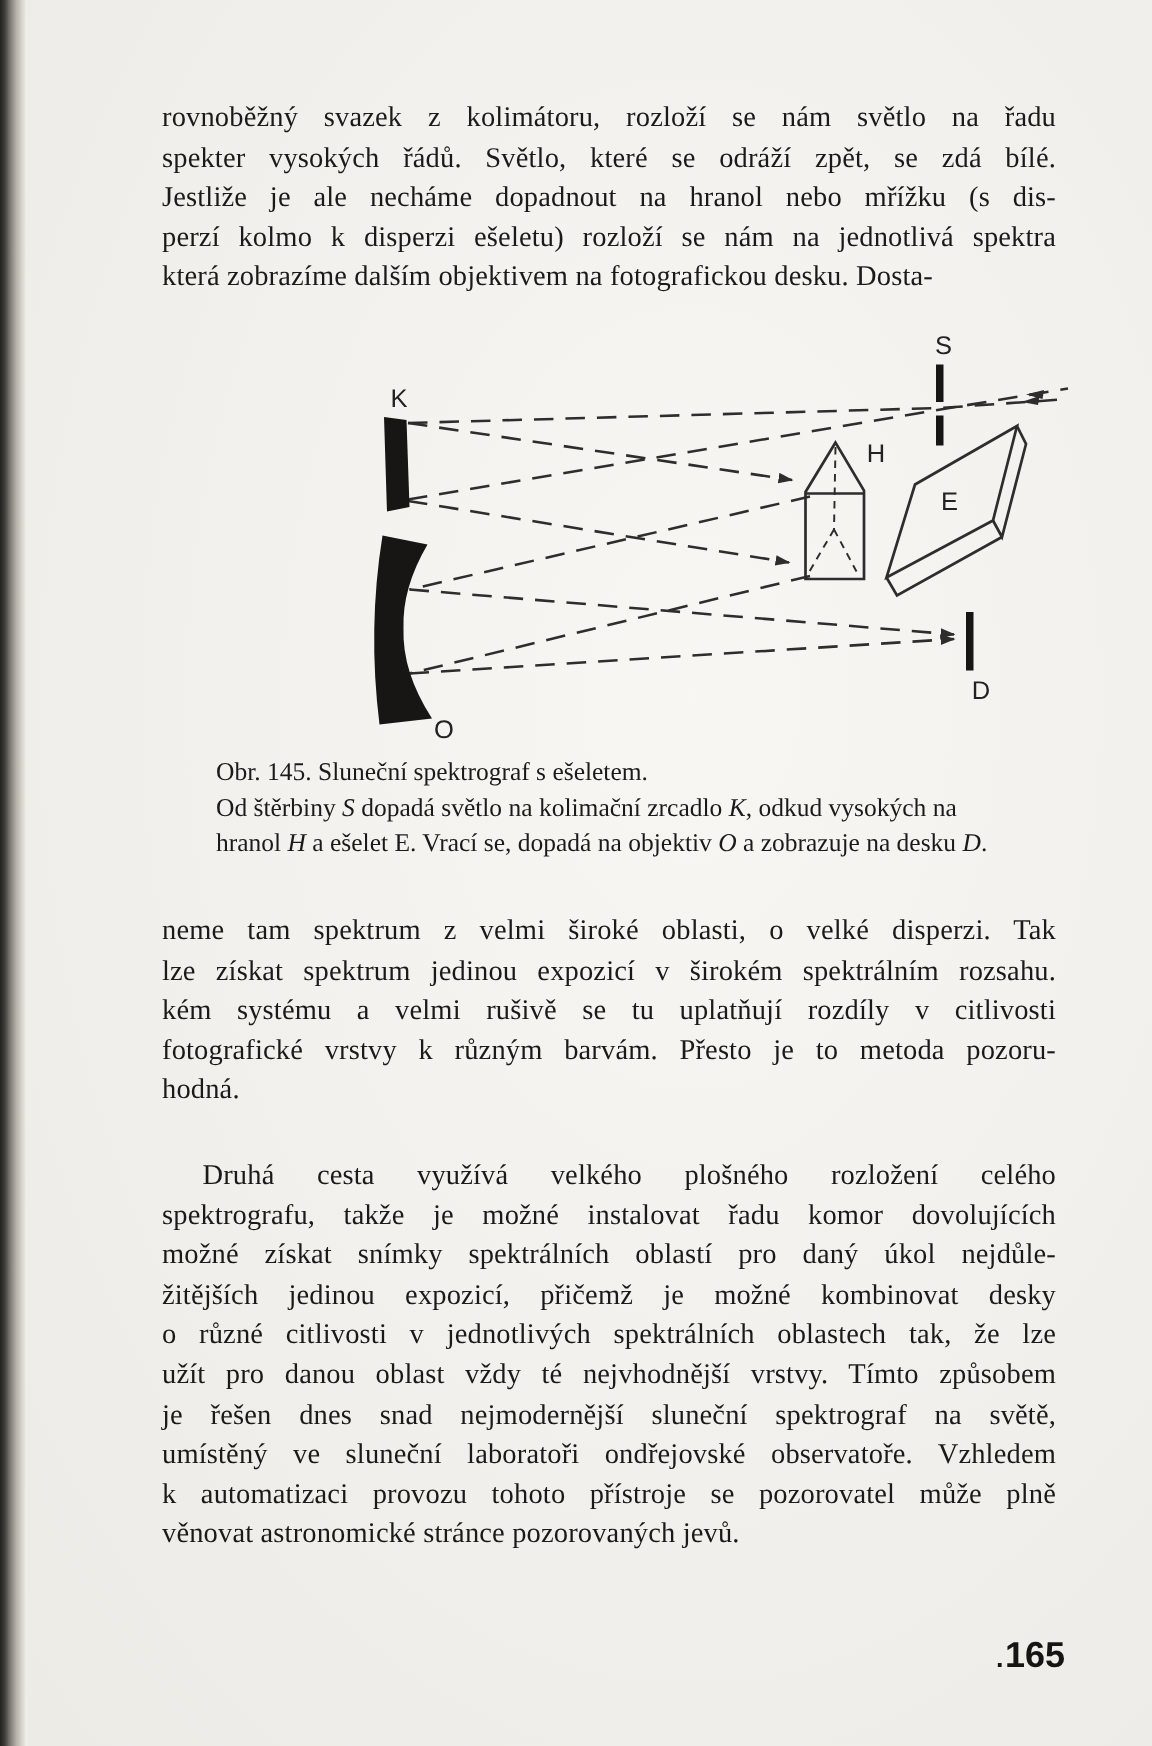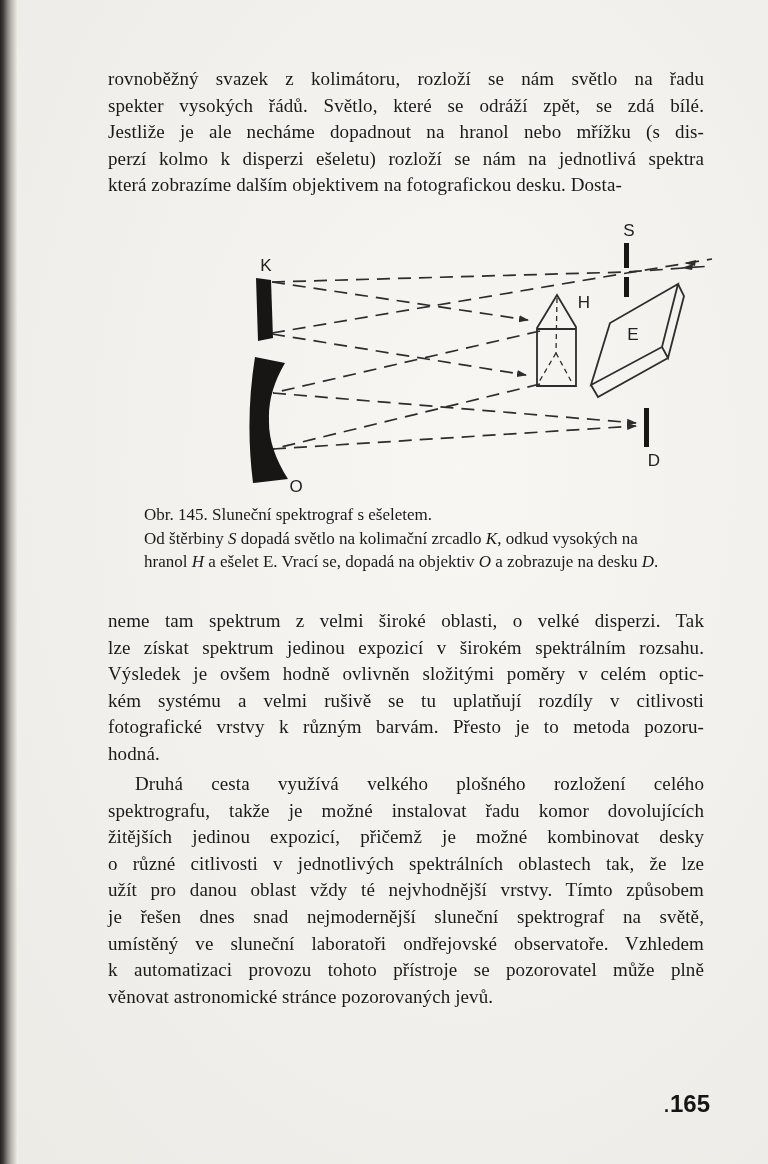--- a/index.html
+++ b/index.html
@@ -110,29 +110,29 @@
   <div class="cap-line">Obr. 145. Sluneční spektrograf s ešeletem.</div>
   <div>
       <div class="cap-line"><span>Od štěrbiny </span><span class="it">S</span><span> dopadá světlo na kolimační zrcadlo </span><span class="it">K</span><span>, odkud vysokých na</span></div>
       <div class="cap-line"><span>hranol </span><span class="it">H</span><span> a ešelet E. Vrací se, dopadá na objektiv </span><span class="it">O</span><span> a zobrazuje na desku </span><span class="it">D</span><span>.</span></div>
     </div>
 </div>
 
 <div class="textcol" style="top:608px">
     <div class="line">neme tam spektrum z velmi široké oblasti, o velké disperzi. Tak</div>
     <div class="line">lze získat spektrum jedinou expozicí v širokém spektrálním rozsahu.</div>
-    <div class="line">Výsledek je ovšem hodně ovlivněn složitými poměry v celém optic-</div>
     <div class="line">kém systému a velmi rušivě se tu uplatňují rozdíly v citlivosti</div>
     <div class="line">fotografické vrstvy k různým barvám. Přesto je to metoda pozoru-</div>
     <div class="line last">hodná.</div>
   </div>
 
 <div class="textcol" style="top:771px">
     <div class="line indent">Druhá cesta využívá velkého plošného rozložení celého</div>
     <div class="line">spektrografu, takže je možné instalovat řadu komor dovolujících</div>
+    <div class="line">možné získat snímky spektrálních oblastí pro daný úkol nejdůle-</div>
     <div class="line">žitějších jedinou expozicí, přičemž je možné kombinovat desky</div>
     <div class="line">o různé citlivosti v jednotlivých spektrálních oblastech tak, že lze</div>
     <div class="line">užít pro danou oblast vždy té nejvhodnější vrstvy. Tímto způsobem</div>
     <div class="line">je řešen dnes snad nejmodernější sluneční spektrograf na světě,</div>
     <div class="line">umístěný ve sluneční laboratoři ondřejovské observatoře. Vzhledem</div>
     <div class="line">k automatizaci provozu tohoto přístroje se pozorovatel může plně</div>
     <div class="line last">věnovat astronomické stránce pozorovaných jevů.</div>
   </div>
 
 <div class="pagenum"><span class="dot">.</span><span>165</span></div>

